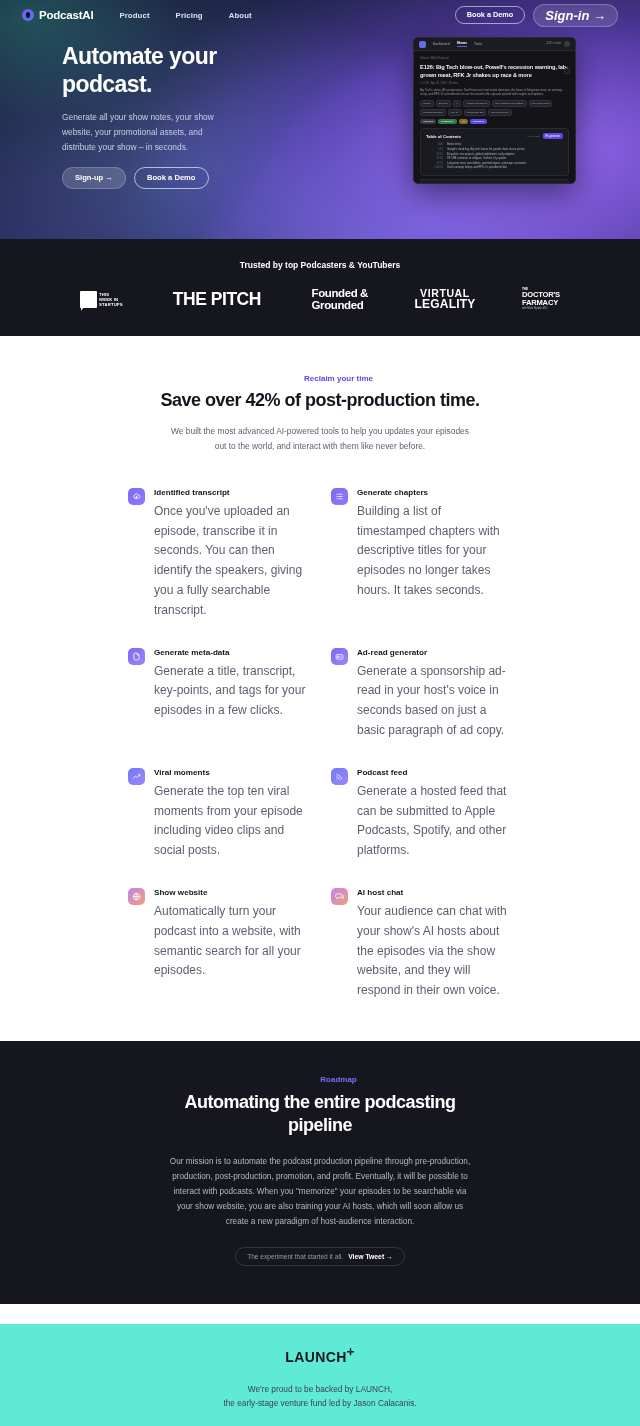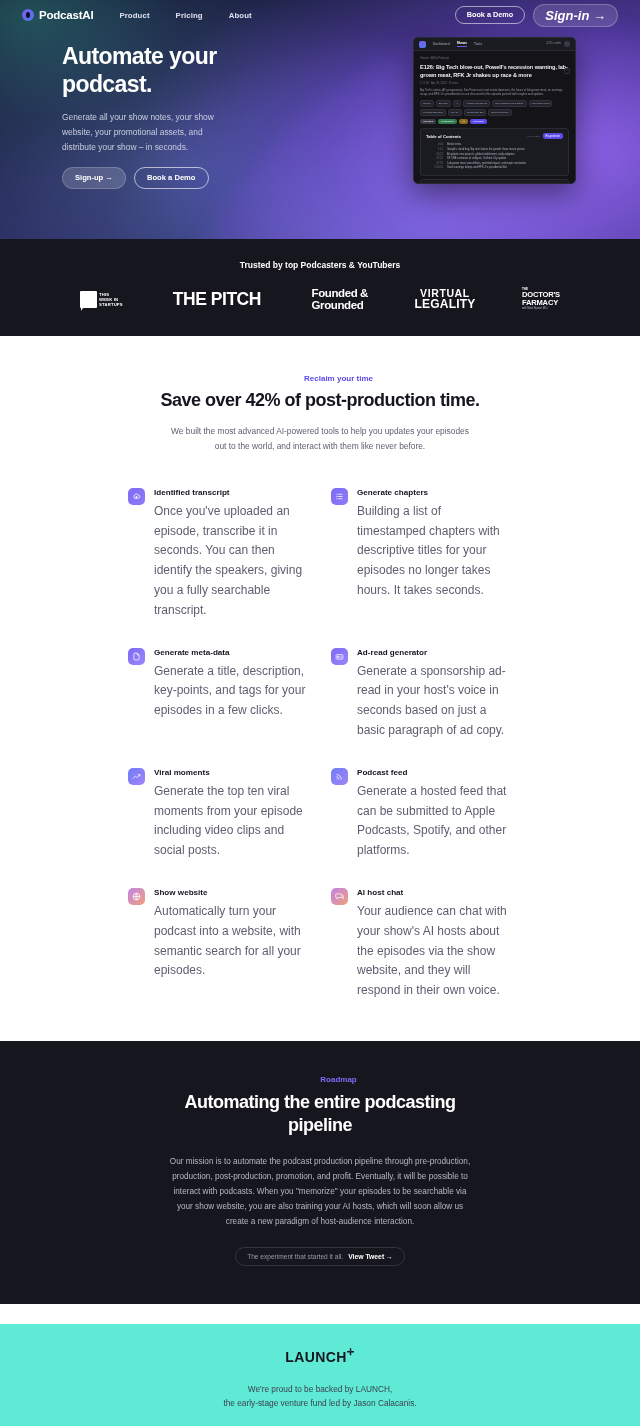--- a/index.html
+++ b/index.html
@@ -451,21 +451,21 @@
 
     <div class="feature">
       <span class="fi" style="background:linear-gradient(135deg,#7b6bf5,#9b86f9)">
         <svg viewBox="0 0 24 24" fill="none" stroke="#fff" stroke-width="2" stroke-linejoin="round">
             <path d="M14 3H7a2 2 0 0 0-2 2v14a2 2 0 0 0 2 2h10a2 2 0 0 0 2-2V8z"></path>
             <path d="M14 3v5h5"></path>
           </svg>
       </span>
       <div>
         <div class="f-title">Generate meta-data</div>
-        <div class="f-desc">Generate a title, description, key-points, and tags for your episodes in a few clicks.</div>
+        <div class="f-desc">Generate a title, transcript, key-points, and tags for your episodes in a few clicks.</div>
       </div>
     </div>
 
     <div class="feature">
       <span class="fi" style="background:linear-gradient(135deg,#7b6bf5,#9b86f9)">
         <svg viewBox="0 0 24 24" fill="none" stroke="#fff" stroke-width="2" stroke-linejoin="round">
             <rect x="3" y="7" width="18" height="12" rx="2"></rect>
             <path d="M7 11h4v4H7z"></path>
             <path d="M15 11h3M15 15h3"></path>
           </svg>

